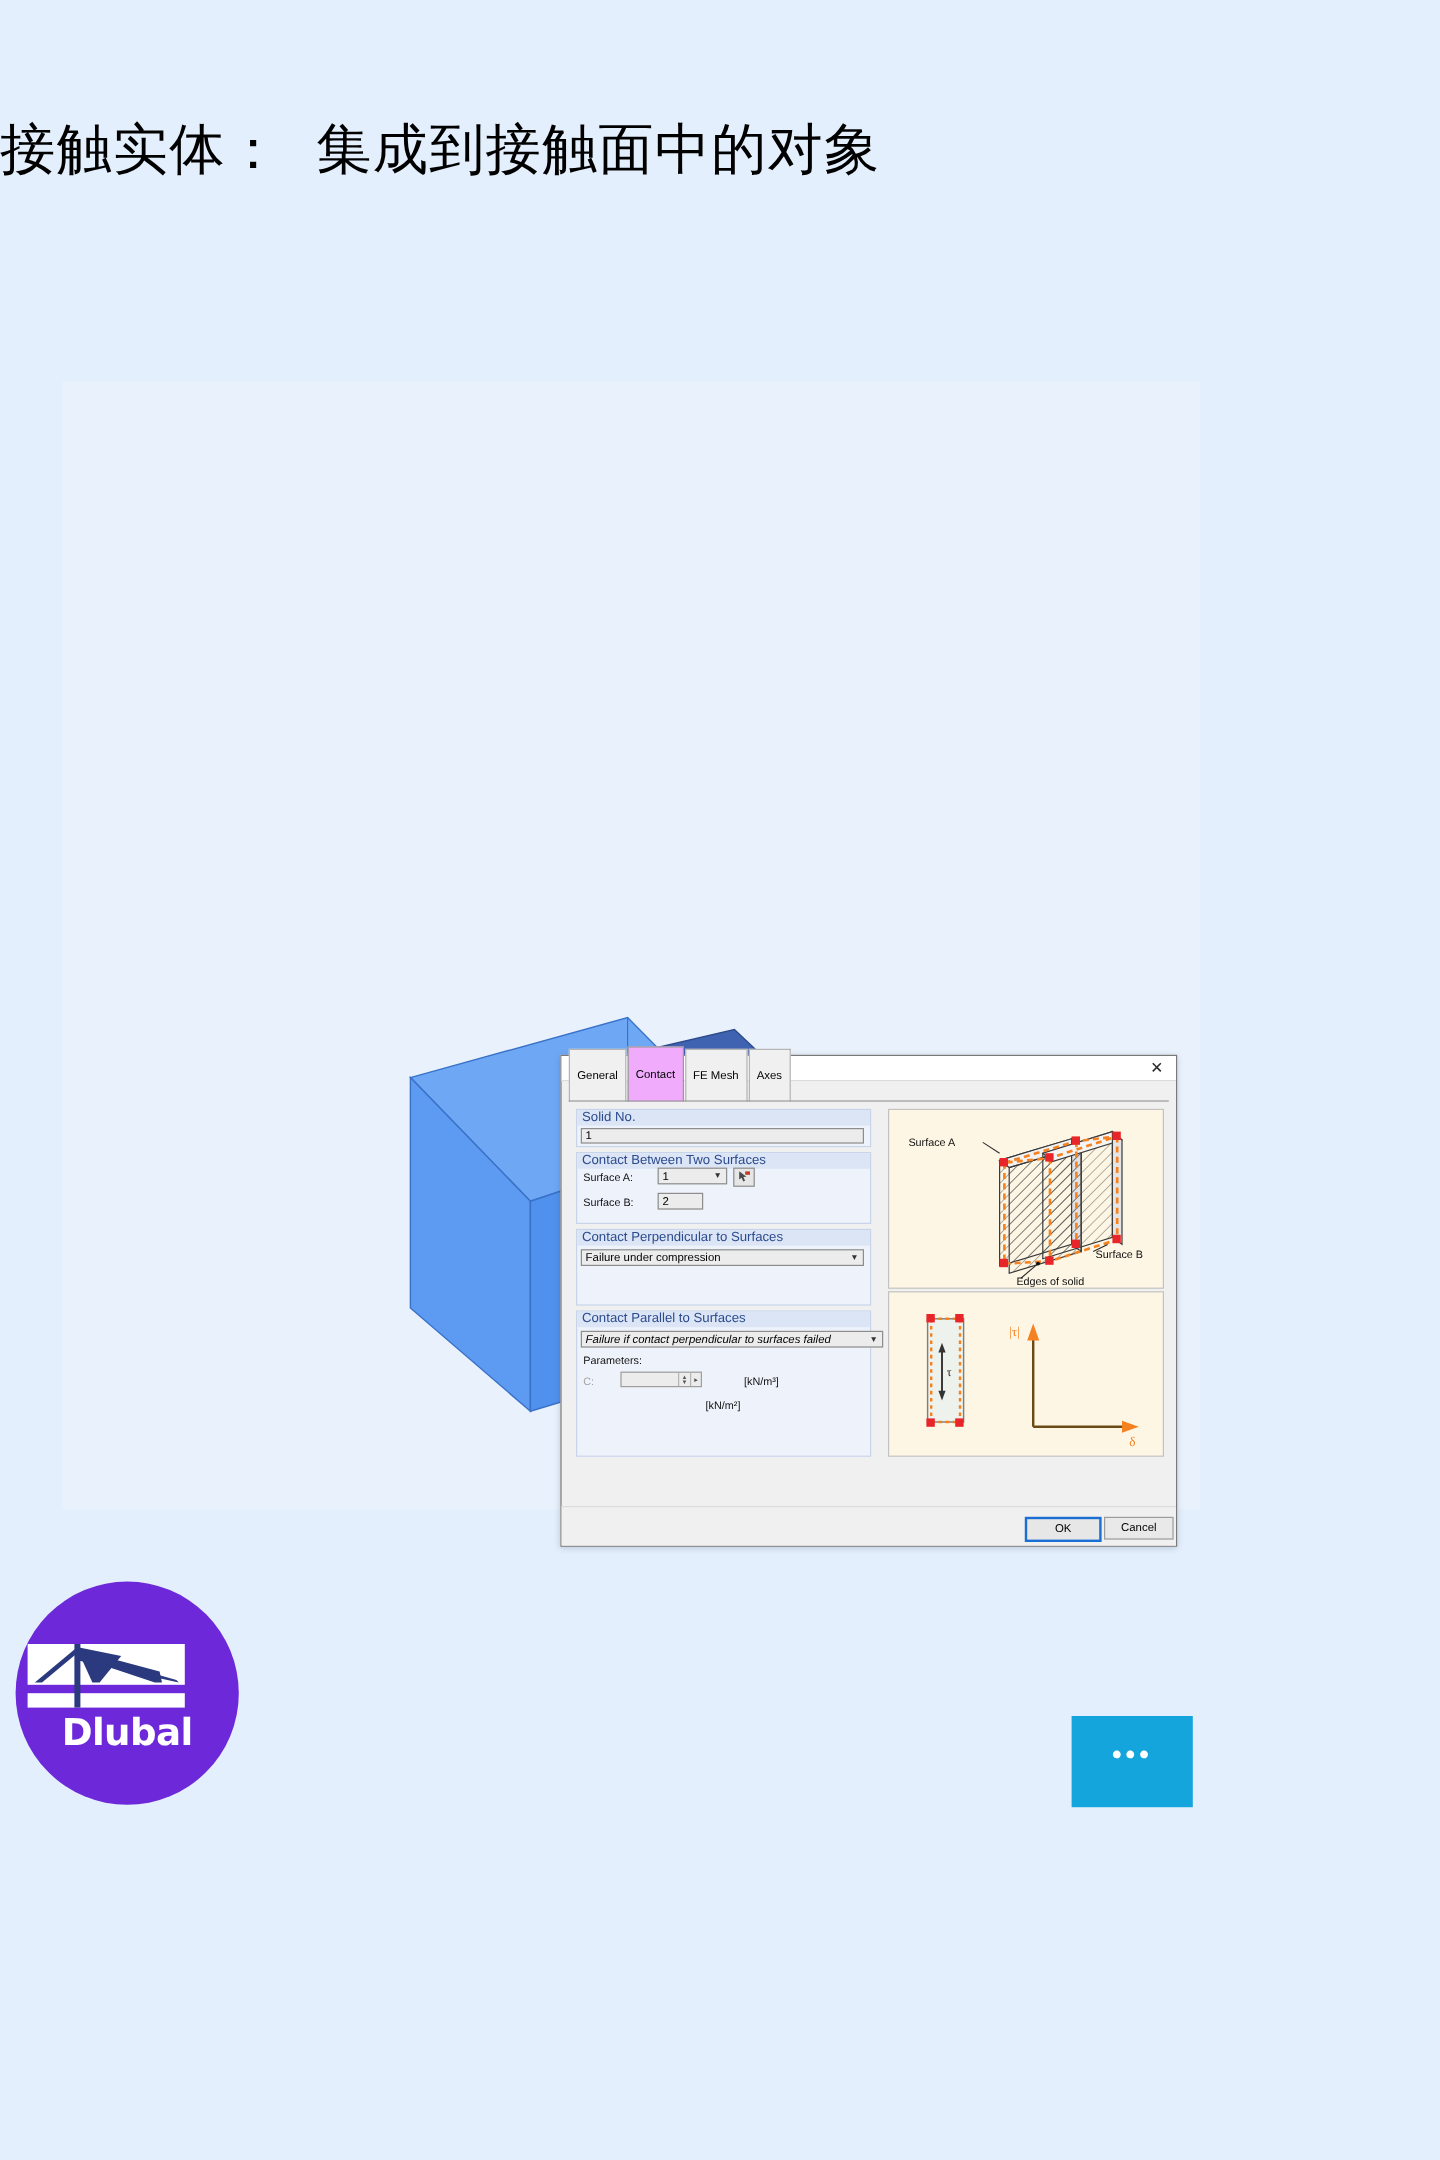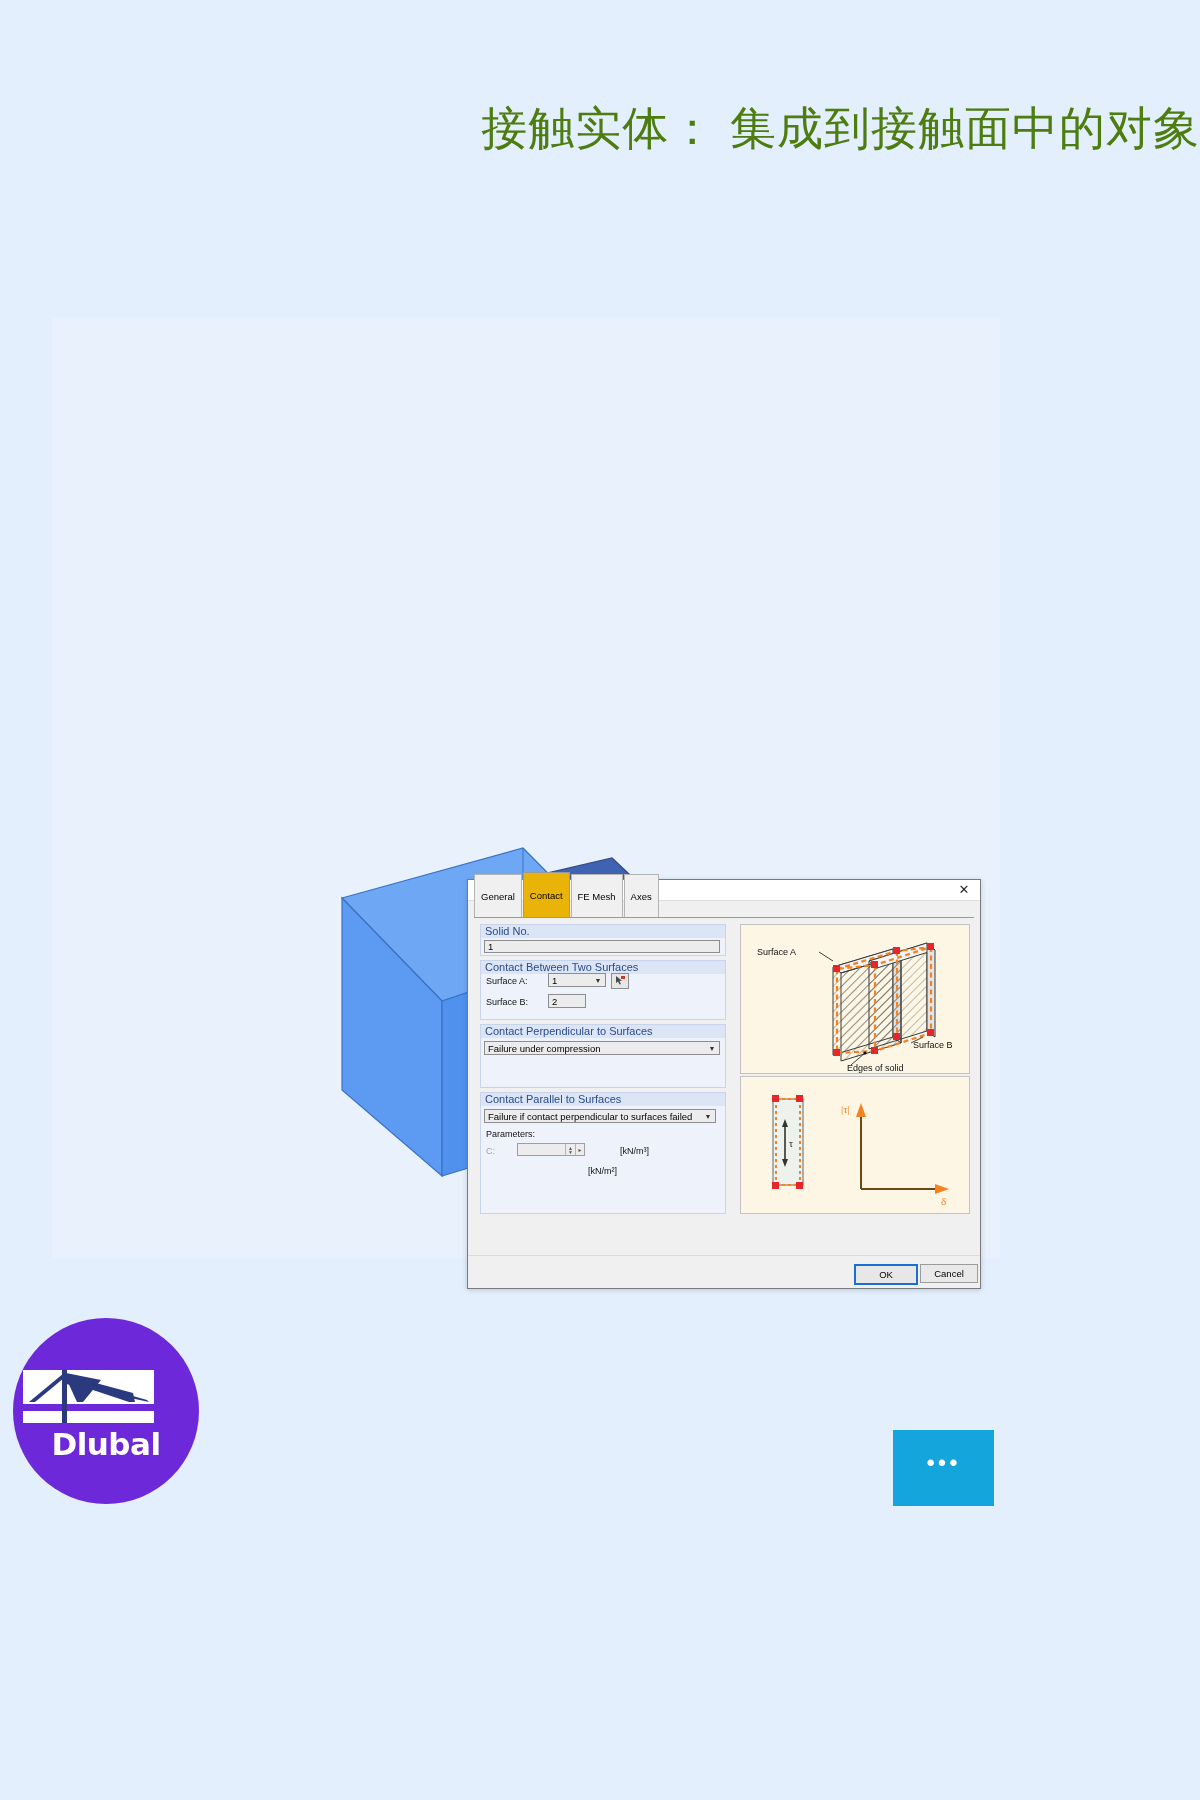--- a/index.html
+++ b/index.html
@@ -4,24 +4,24 @@
 <style>
   html,body{margin:0;padding:0;}
   body{
     width:1200px;height:1800px;overflow:hidden;position:relative;
     background:#e3effc;
     font-family:"Liberation Sans", sans-serif;
   }
   
   #title{
     position:absolute;left:0;top:98px;width:1200px;
-    text-align:right;
-    font-family:Liberation Sans, sans-serif;
+    text-align:left;
+    font-family:Liberation Mono, monospace;
     font-size:46px;line-height:60px;
-    color:#4d7c0f;letter-spacing:1px;
+    color:#000000;letter-spacing:1px;
     white-space:pre;
   }
   
   #stage{
     position:absolute;left:52px;top:318px;width:948px;height:940px;
     background:#e9f2fc;
   }
   
   #model{position:absolute;left:0;top:0;width:948px;height:940px;}
   
@@ -44,21 +44,21 @@
   
   .tabstrip{
     position:absolute;left:6px;top:23px;width:500px;height:15px;
     display:flex;align-items:flex-end;
   }
   .tab{
     height:13px;line-height:13px;padding:15px 6px;font-size:9.5px;
     background:#f0f0f0;border:1px solid #b4b4b4;border-bottom:none;
     margin-right:1px;color:#000;
   }
-  .tab.sel{background:#eab308;height:15px;line-height:15px;position:relative;top:0;border-color:#9a9a9a;}
+  .tab.sel{background:#f0abfc;height:15px;line-height:15px;position:relative;top:0;border-color:#9a9a9a;}
   .tabline{position:absolute;left:6px;top:37px;width:500px;height:1px;background:#9a9a9a;}
   
   .gbox{position:absolute;background:#eef2fb;border:1px solid #c8d4ea;}
   .gcap{
     position:absolute;left:0;top:0;height:13px;line-height:13px;
     background:#dbe5f6;color:#2b4b8d;font-size:11px;padding-left:4px;width:100%;
     box-sizing:border-box;
   }
   .lbl{position:absolute;font-size:9px;color:#111;}
   .lbl.dis{color:#a3a3a3;}
@@ -189,21 +189,21 @@
       <div class="gcap">Contact Perpendicular to Surfaces</div>
     </div>
     <div class="combo" style="left:16px;top:161px;width:236px;height:14px;">
       <span>Failure under compression</span>
       <span class="arw">▼</span>
     </div>
 
     <div class="gbox" style="left:12px;top:212px;width:244px;height:120px;">
       <div class="gcap">Contact Parallel to Surfaces</div>
     </div>
-    <div class="combo" style="left:16px;top:229px;width:232px;height:14px;">
+    <div class="combo" style="left:16px;top:229px;width:252px;height:14px;font-style:italic;">
       <span>Failure if contact perpendicular to surfaces failed</span>
       <span class="arw">▼</span>
     </div>
     <div class="lbl" style="left:18px;top:249px;">Parameters:</div>
     <div class="lbl dis" style="left:18px;top:266px;">C:</div>
     <div class="spin" style="left:49px;top:263px;width:68px;height:13px;">
       <span class="sv"></span>
       <span class="sb">▲<br>▼</span>
       <span class="sr">▸</span>
     </div>

